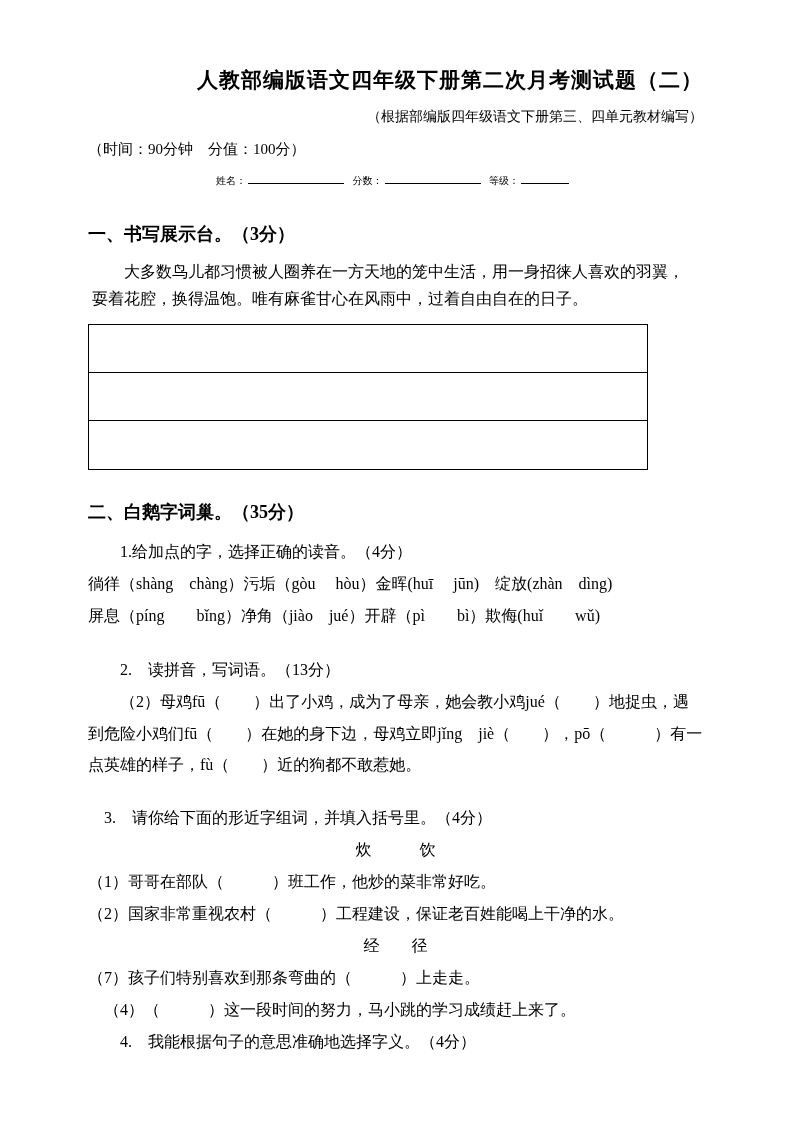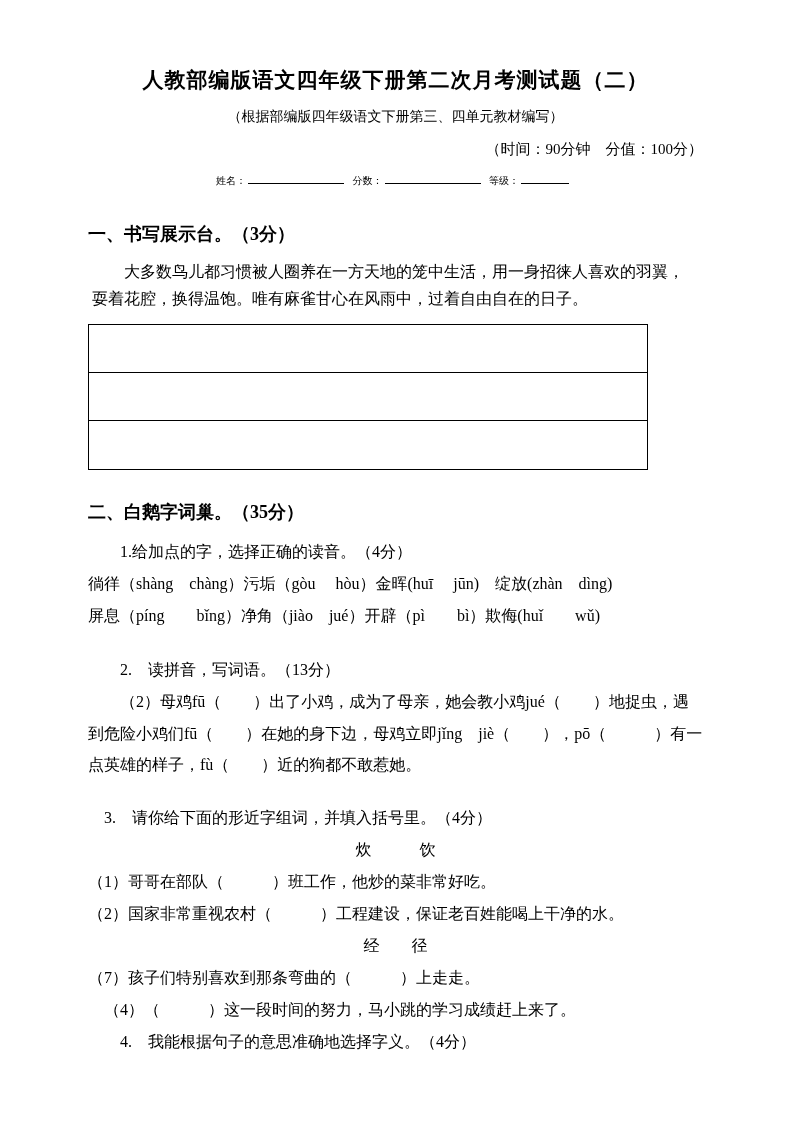--- a/index.html
+++ b/index.html
@@ -10,32 +10,32 @@
     margin: 0 auto;
     background: #ffffff;
     color: #000000;
     font-family: "Liberation Serif", "DejaVu Serif", serif;
     font-size: 16px;
     padding: 66px 90px 30px 88px;
   }
   .title {
     font-size: 21px;
     font-weight: bold;
-    text-align: center;
+    text-align: right;
     margin: 0 0 14px 0;
     letter-spacing: 1px;
   }
   .subtitle {
     font-size: 14px;
-    text-align: center;
+    text-align: right;
     margin: 0 0 14px 0;
   }
   .meta-line {
     font-size: 15px;
-    text-align: right;
+    text-align: left;
     margin: 0 0 10px 0;
   }
   .info-line {
     font-size: 10px;
     text-align: center;
     margin: 0 0 6px 0;
   }
   .blank {
     display: inline-block;
     border-bottom: 1px solid #000;

